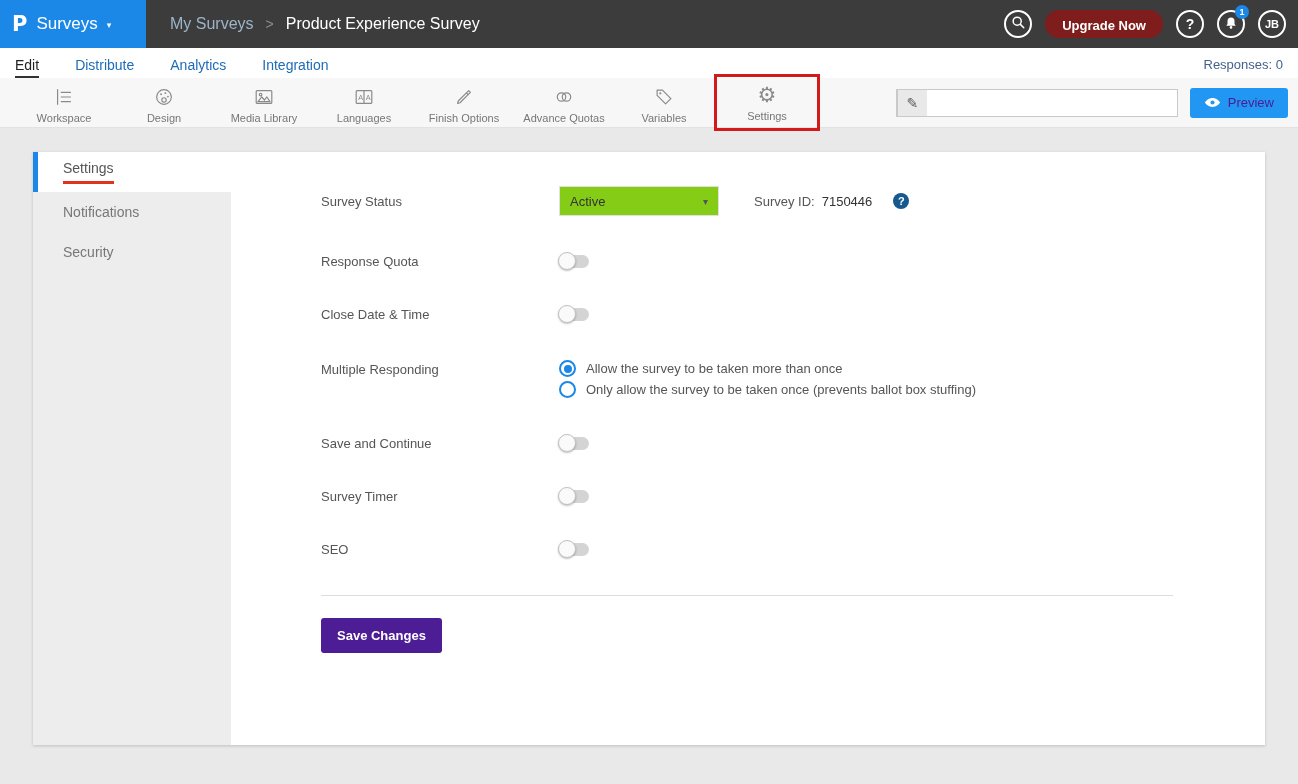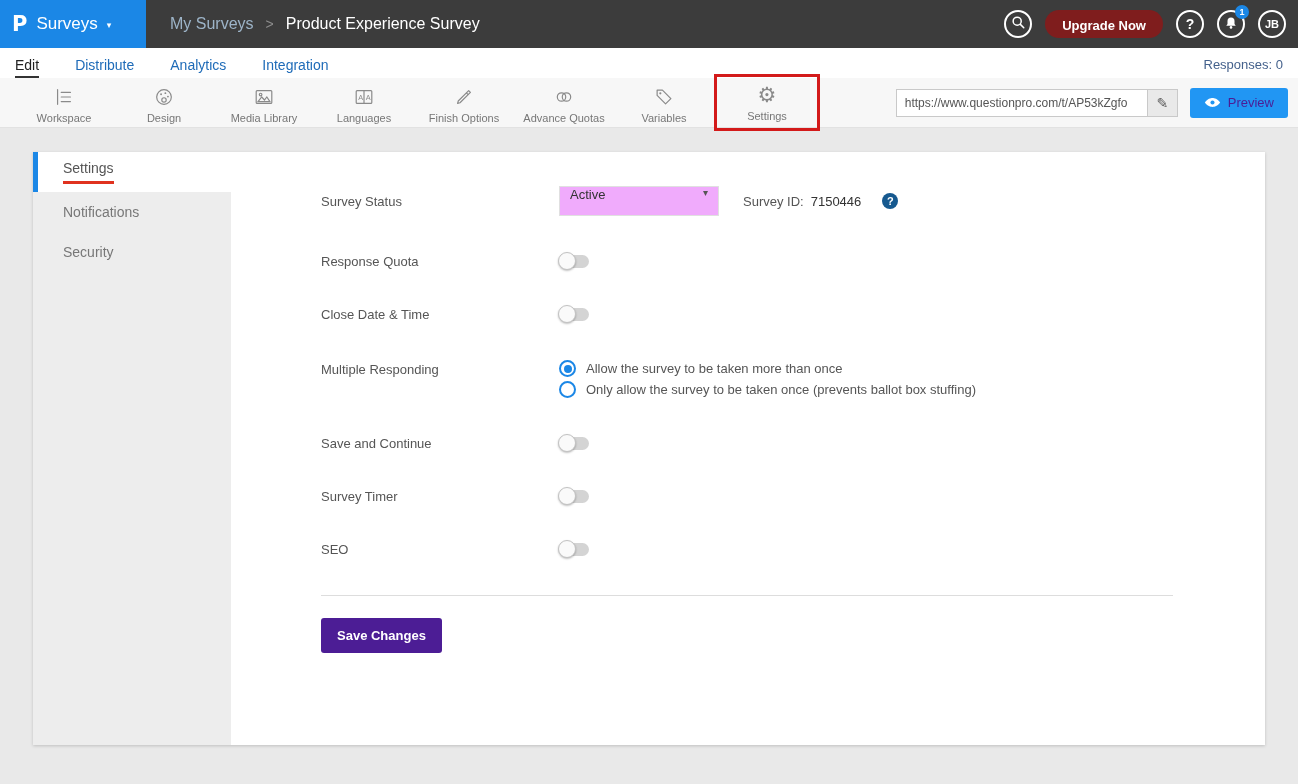--- a/index.html
+++ b/index.html
@@ -53,24 +53,24 @@
   .side { width:198px; background:#ededed; position:relative; flex-shrink:0; }
   .blue-bar { position:absolute; left:0; top:0; width:5px; height:40px; background:#1b87e6; }
   .side-item { height:40px; display:flex; align-items:center; padding-left:30px; color:#777; font-size:14px; cursor:pointer; }
   .side-item.active { background:#fff; color:#555; }
   .side-item.active .side-label { border-bottom:3px solid #e0321f; padding-bottom:5px; }
 
   
   .form { flex:1; padding:34px 90px 0 90px; }
   .form-row { display:flex; align-items:center; margin-bottom:38px; }
   .f-label { width:238px; color:#555; font-size:13px; flex-shrink:0; }
-  .select { width:160px; height:30px; background:#f0abfc; border:1px solid #e0e0e0; display:flex; justify-content:space-between; padding:0 10px; font-size:13px; color:#333; cursor:pointer; }
+  .select { width:160px; height:30px; background:#84cc16; border:1px solid #e0e0e0; display:flex; align-items:center; justify-content:space-between; padding:0 10px; font-size:13px; color:#333; cursor:pointer; }
   .sel-caret { color:#555; font-size:10px; }
   .sid-group { display:flex; align-items:center; margin-left:24px; gap:7px; }
-  .sid-label { color:#555; font-size:13px; }
+  .sid-label { color:#555; font-size:13px;margin-left:11px; }
   .sid-value { color:#333; font-size:13px; }
   .help-dot { width:16px; height:16px; border-radius:50%; background:#16598f; color:#fff; font-size:11px; font-weight:bold; display:flex; align-items:center; justify-content:center; margin-left:14px; cursor:pointer; }
 
   .toggle { width:30px; height:13px; background:#d4d4d4; border-radius:7px; position:relative; cursor:pointer; }
   .knob { position:absolute; left:-1px; top:-3px; width:18px; height:18px; border-radius:50%; background:#fafafa; border:1px solid #c2c2c2; box-shadow:0 1px 2px rgba(0,0,0,.25); }
 
   .radio-group { display:flex; flex-direction:column; gap:4px; }
   .radio-row { display:flex; align-items:center; gap:10px; cursor:pointer; }
   .radio { width:17px; height:17px; border:2px solid #1b87e6; border-radius:50%; position:relative; flex-shrink:0; }
   .radio.checked::after { content:''; position:absolute; left:2.5px; top:2.5px; right:2.5px; bottom:2.5px; background:#1b87e6; border-radius:50%; }
@@ -215,21 +215,20 @@
     <div class="tool-item" style="width:100%;">
       <span class="tool-icon">
         <span class="gear-glyph">⚙</span>
       </span>
       <span class="tool-label">Settings</span>
     </div>
   </div>
 
   <div class="toolbar-right">
     <div class="url-box">
-      <input class="url-input" readonly="" value="https://www.questionpro.com/t/AP53kZgfo" style="">
       <span class="url-edit">
         <span>✎</span>
       </span>
     </div>
     <button class="preview-btn">
       <span style="display:flex;align-items:center;">
         <svg width="17" height="11" viewBox="0 0 20 12">
           <path d="M1 6c3-4.2 6.8-5.2 9-5.2S16 1.8 19 6c-3 4.2-6.8 5.2-9 5.2S4 10.2 1 6z" fill="#fff"></path>
           <circle cx="10" cy="6" r="2.4" fill="#2196f3"></circle>
         </svg>

